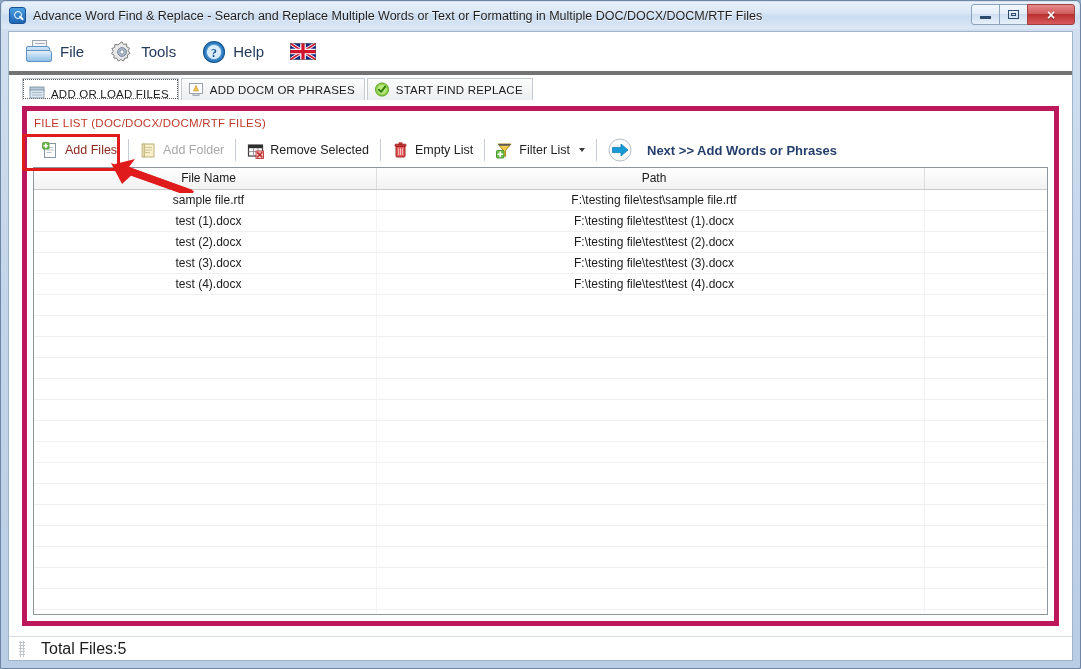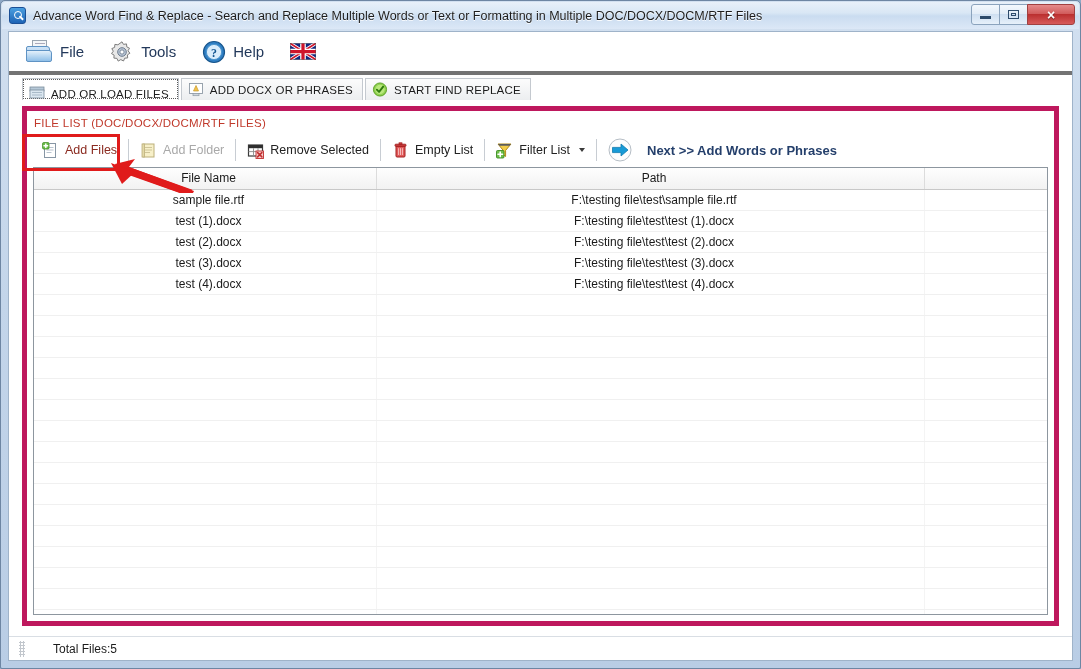--- a/index.html
+++ b/index.html
@@ -236,21 +236,21 @@
     border-top: 1px solid #d9dee4;
     display: flex; align-items: center;
   }
   #status-grip {
     width: 6px; height: 16px; margin-left: 10px;
     background-image:
       radial-gradient(circle, #c2c7cd 1px, transparent 1.2px);
     background-size: 3px 3px;
   }
   #status-text {
-    font-size: 12px; color: #1c1c1c; margin-left: 28px;
+    font-size: 16px; color: #1c1c1c; margin-left: 16px;
   }
 
   
   #annot-rect {
     position: absolute; left: 21px; top: 133px;
     width: 98px; height: 37px;
     border: 3px solid #e01b1b;
     pointer-events: none;
   }
   #annot-arrow {
@@ -335,21 +335,21 @@
         </svg>
         <span>ADD OR LOAD FILES</span>
       </div>
 
       <div class="tab">
         <svg class="tab-ico" viewBox="0 0 16 15">
           <rect x="1.5" y="1.5" width="13" height="10" fill="#ffffff" stroke="#8f9aa5" stroke-width="0.9"></rect>
           <path d="M8 3.5 L10.5 9 L5.5 9 Z" fill="#f2c14e" stroke="#c79b28" stroke-width="0.7"></path>
           <rect x="5" y="11.5" width="6" height="2.2" fill="#cfd6dd" stroke="#8f9aa5" stroke-width="0.7"></rect>
         </svg>
-        <span>ADD DOCX OR PHRASES</span>
+        <span>ADD DOCM OR PHRASES</span>
       </div>
 
       <div class="tab">
         <svg class="tab-ico" viewBox="0 0 16 16">
           <circle cx="8" cy="8" r="7" fill="#8fd14f" stroke="#5a9e22" stroke-width="1"></circle>
           <circle cx="8" cy="8" r="5" fill="#b9e87c"></circle>
           <path d="M4.6 8.2 L7 10.6 L11.4 5" fill="none" stroke="#2f7a0e" stroke-width="2" stroke-linecap="round" stroke-linejoin="round"></path>
         </svg>
         <span>START FIND REPLACE</span>
       </div>

